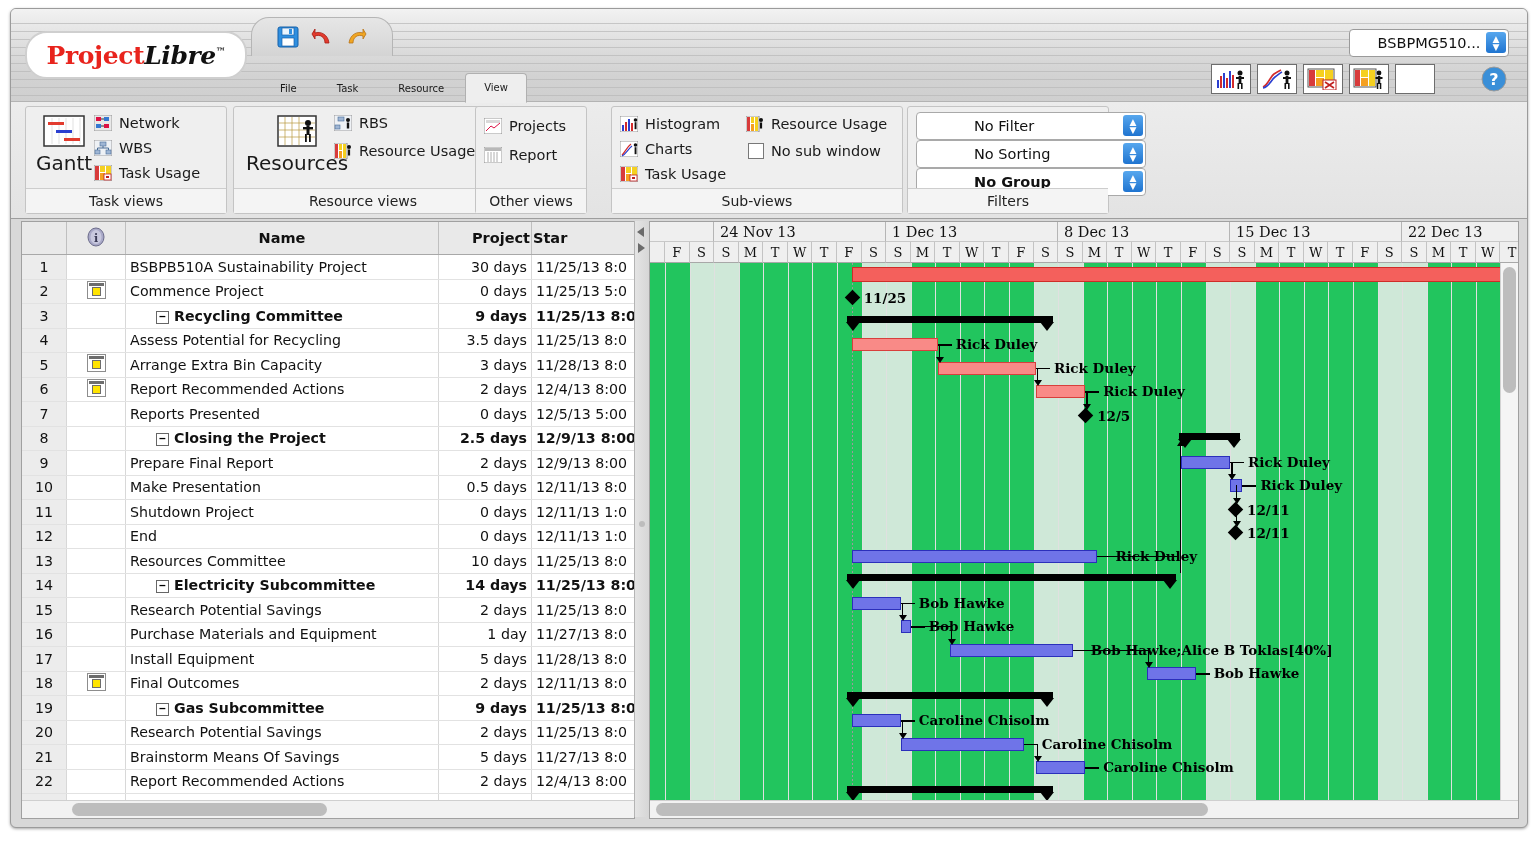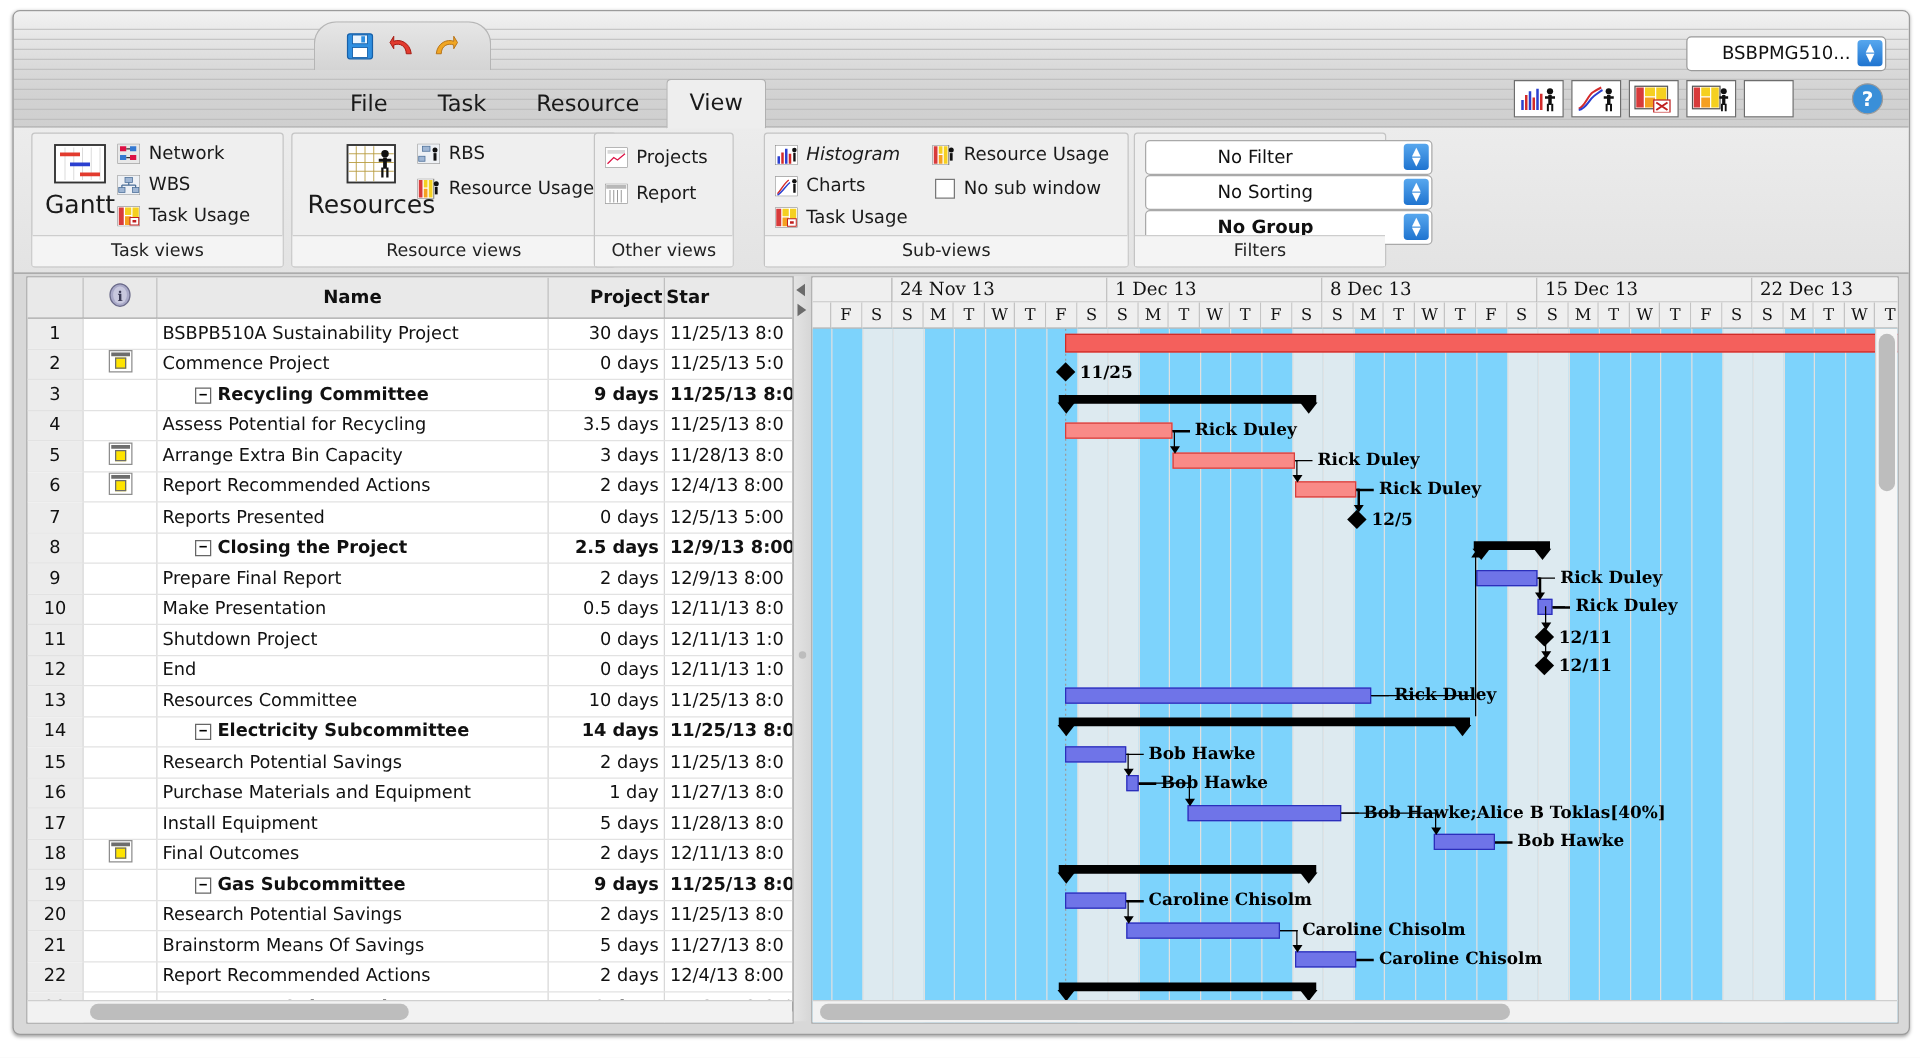--- a/index.html
+++ b/index.html
@@ -63,21 +63,21 @@
     z-index: 5;
   }
   .qat-ico { width:22px; height:22px; cursor:pointer; }
 
   
   .menubar {
     position:absolute; left:250px; top:58px; height:36px;
     display:flex; align-items:flex-end; z-index:5;
   }
   .menutab {
-    padding: 8px 18px 9px 18px; font-size: 18px; color:#1a1a1a;
+    padding: 8px 18px 9px 18px; font-size: 10px; color:#1a1a1a;
     cursor:pointer; border:1px solid transparent; border-bottom:none;
     margin-right: 2px;
     text-align: right;
   }
   .menutab.active {
     background: #eeeeee;
     border: 1px solid #b0b0b0; border-bottom: 1px solid #eeeeee;
     border-radius: 4px 4px 0 0;
   }
   
@@ -221,21 +221,21 @@
     background:#efefef; display:flex; align-items:center;
     font-family:"DejaVu Serif","Liberation Serif",serif;
   }
   .g-day {
     position:absolute; top:20px; height:21px; border-right:1px solid #c3c3c3;
     border-bottom:1px solid #a8a8a8;
     font-size:13px; color:#111; box-sizing:border-box; background:#efefef;
     display:flex; align-items:center; justify-content:center;
     font-family:"DejaVu Serif","Liberation Serif",serif;
   }
-  .g-body { position:absolute; left:0; top:41px; width:100%; bottom:0; background:#7dd3fc; overflow:hidden;text-align:right;}
+  .g-body { position:absolute; left:0; top:41px; width:100%; bottom:0; background:#22c55e; overflow:hidden;text-align:right;}
   .g-col { position:absolute; top:0; bottom:0; width:1px; background:#e0e0e0; }
   .g-col.we { background:#ededed; width:24.6px; opacity:.85; }
   .g-today { position:absolute; top:0; bottom:0; width:1px;
     background-image: linear-gradient(#9a9a9a 50%, transparent 50%);
     background-size: 1px 4px; }
   .bar { position:absolute; height:13px; box-sizing:border-box; }
   .bar.red { background:#f98a87; border:1px solid #d83f3c; }
   .bar.blue { background:#6f74e8; border:1px solid #2b2fbb; }
   .bar.project { background:#f4605c; border:1px solid #cf2c28; height:15px; }
   .sumbar { position:absolute; height:7px; background:#000; }
@@ -284,20 +284,25 @@
     <div class="stripe" style="top:30px"></div>
     <div class="stripe" style="top:38px"></div>
     <div class="stripe" style="top:46px"></div>
     <div class="stripe" style="top:54px"></div>
     <div class="stripe" style="top:62px"></div>
     <div class="stripe" style="top:70px"></div>
     <div class="stripe" style="top:78px"></div>
     <div class="stripe" style="top:86px"></div>
   </div>
 
+  <div class="logo">
+    <div class="logo-text">
+      <span class="logo-a">Project</span><span class="logo-b">Libre</span><span class="logo-tm">™</span>
+    </div>
+  </div>
 
   <div class="qat">
     <svg class="qat-ico" viewBox="0 0 22 22">
       <rect x="1" y="1" width="20" height="20" rx="2" fill="#2f8fe0" stroke="#1760a8"></rect>
       <rect x="5" y="2" width="12" height="7" fill="#eaf4fd" stroke="#1760a8" stroke-width=".7"></rect>
       <rect x="12" y="3" width="3" height="5" fill="#2f8fe0"></rect>
       <rect x="5" y="12" width="12" height="8" fill="#fff" stroke="#1760a8" stroke-width=".7"></rect>
     </svg>
     <svg class="qat-ico" viewBox="0 0 22 22">
       <path d="M18 17 C17 8 9 5 4 7 L4 3 L1 8 L4 13 L4 10 C9 8 14 11 14 17 Z" fill="#e23b2e" stroke="#a61d14" stroke-width=".8"></path>
@@ -509,21 +514,21 @@
             </g>
           </svg>
           <span>Report</span>
         </div>
       </div>
       <div class="rgroup-label">Other views</div>
     </div>
 
     <div class="rgroup" style="left:600px; width:290px;">
       <div class="rgroup-body">
-        <div class="smallbtn" style="left:8px; top:9px;font-style:italic;">
+        <div class="smallbtn" style="left:8px; top:9px;">
           <svg class="ico16" viewBox="0 0 18 16">
             <rect x="0" y="0" width="18" height="16" fill="#fff" stroke="#7a7a7a" stroke-width=".8"></rect>
             <rect x="2" y="9" width="2" height="6" fill="#2b3fd0"></rect>
                 <rect x="5" y="6" width="2" height="9" fill="#d32b2b"></rect>
             <rect x="8" y="3" width="2" height="12" fill="#2b3fd0"></rect>
                 <rect x="11" y="7" width="2" height="8" fill="#d32b2b"></rect>
             <circle cx="15.5" cy="4" r="1.8" fill="#111"></circle>
                 <rect x="14.6" y="6.2" width="1.9" height="7" fill="#111"></rect>
           </svg>
           <span>Histogram</span>

